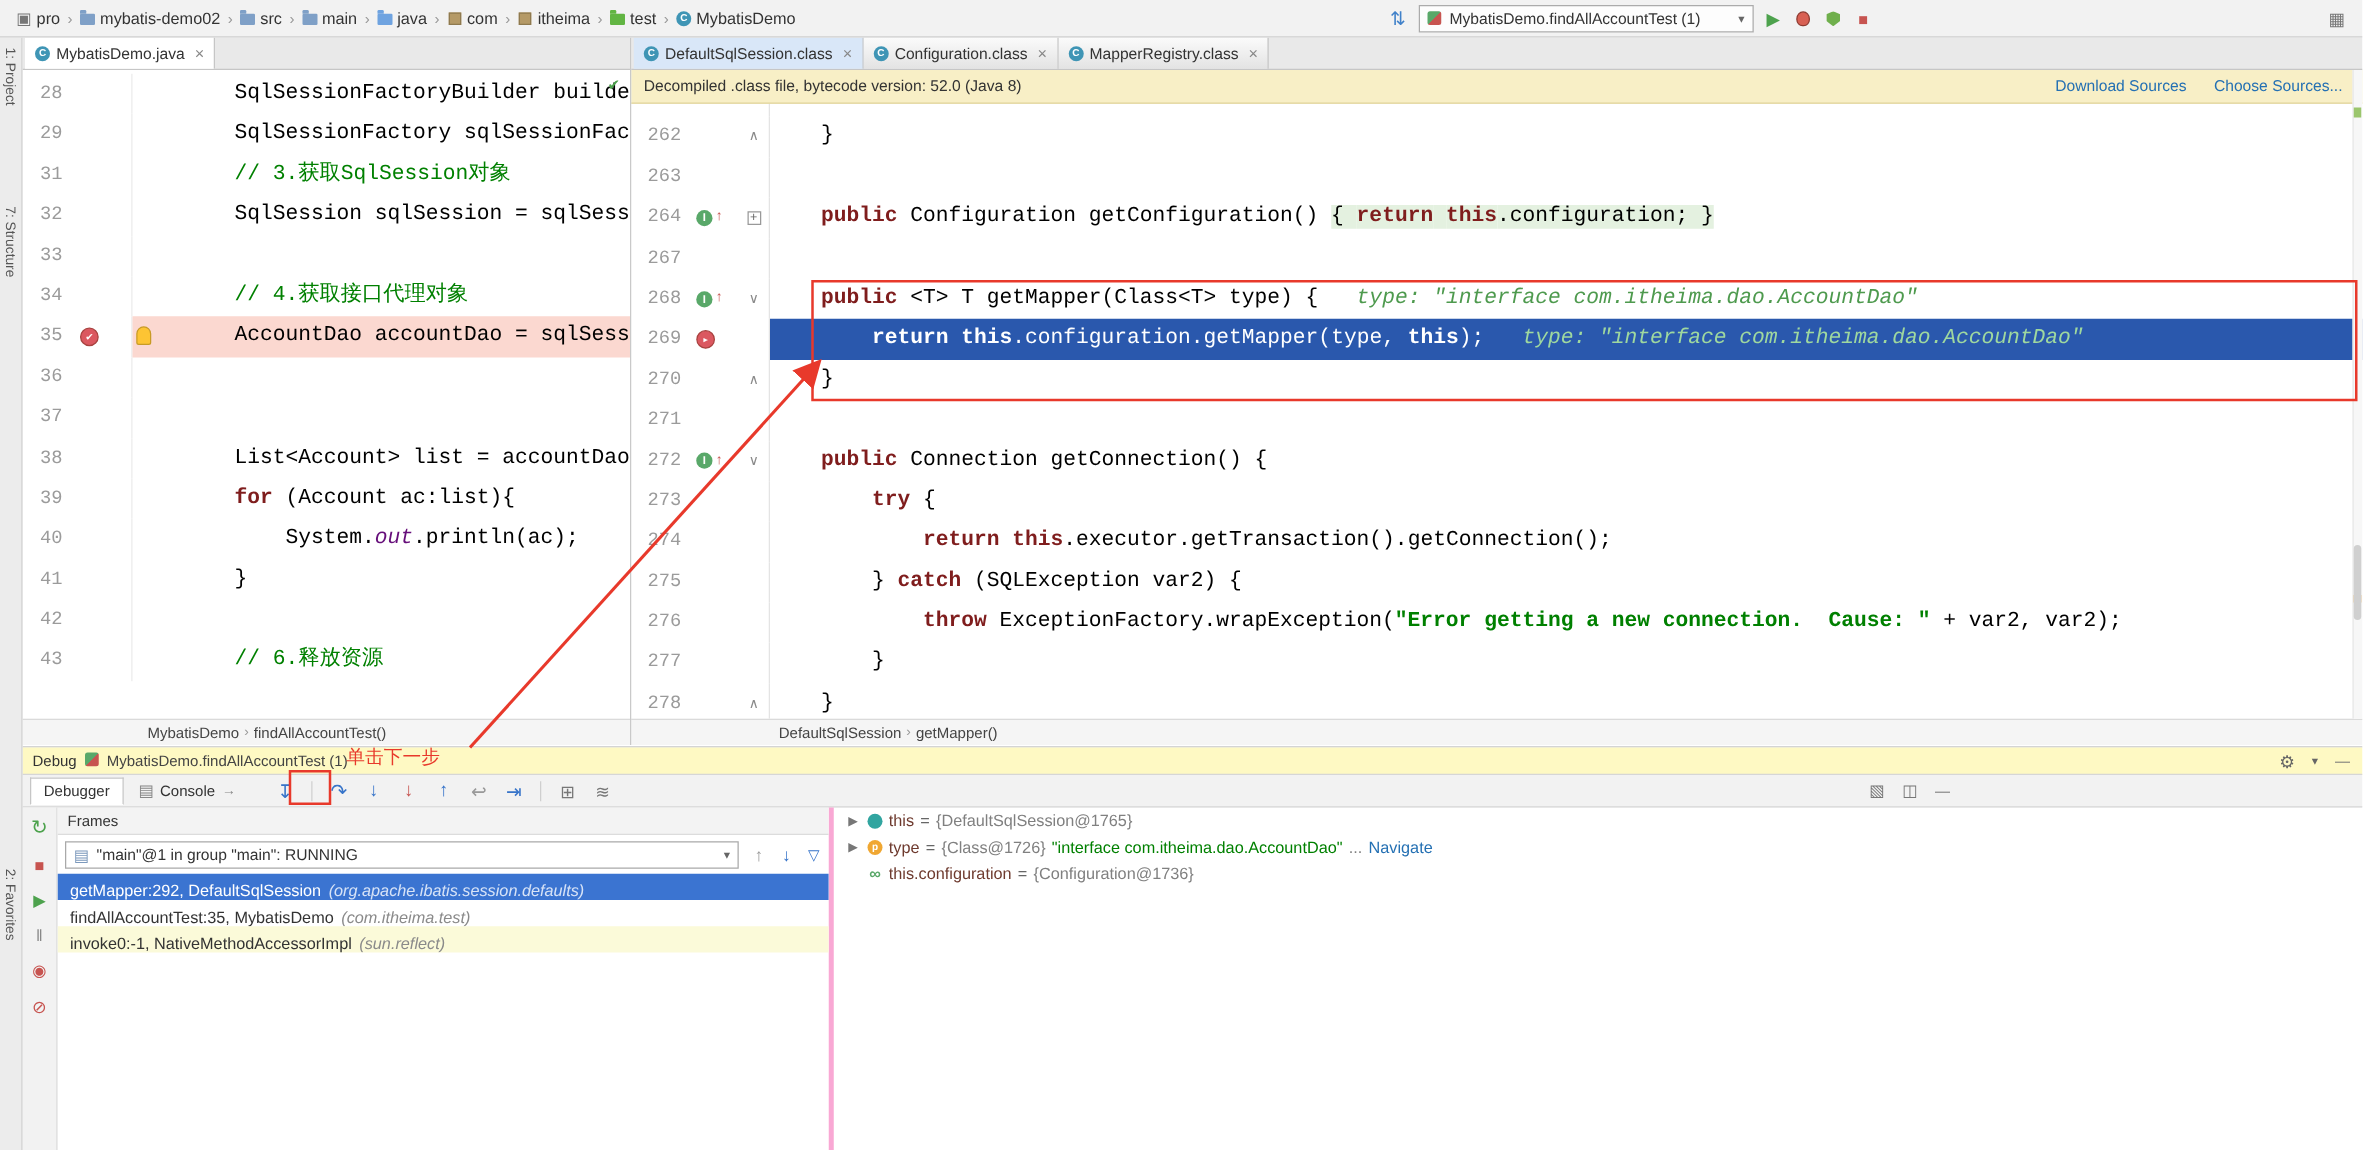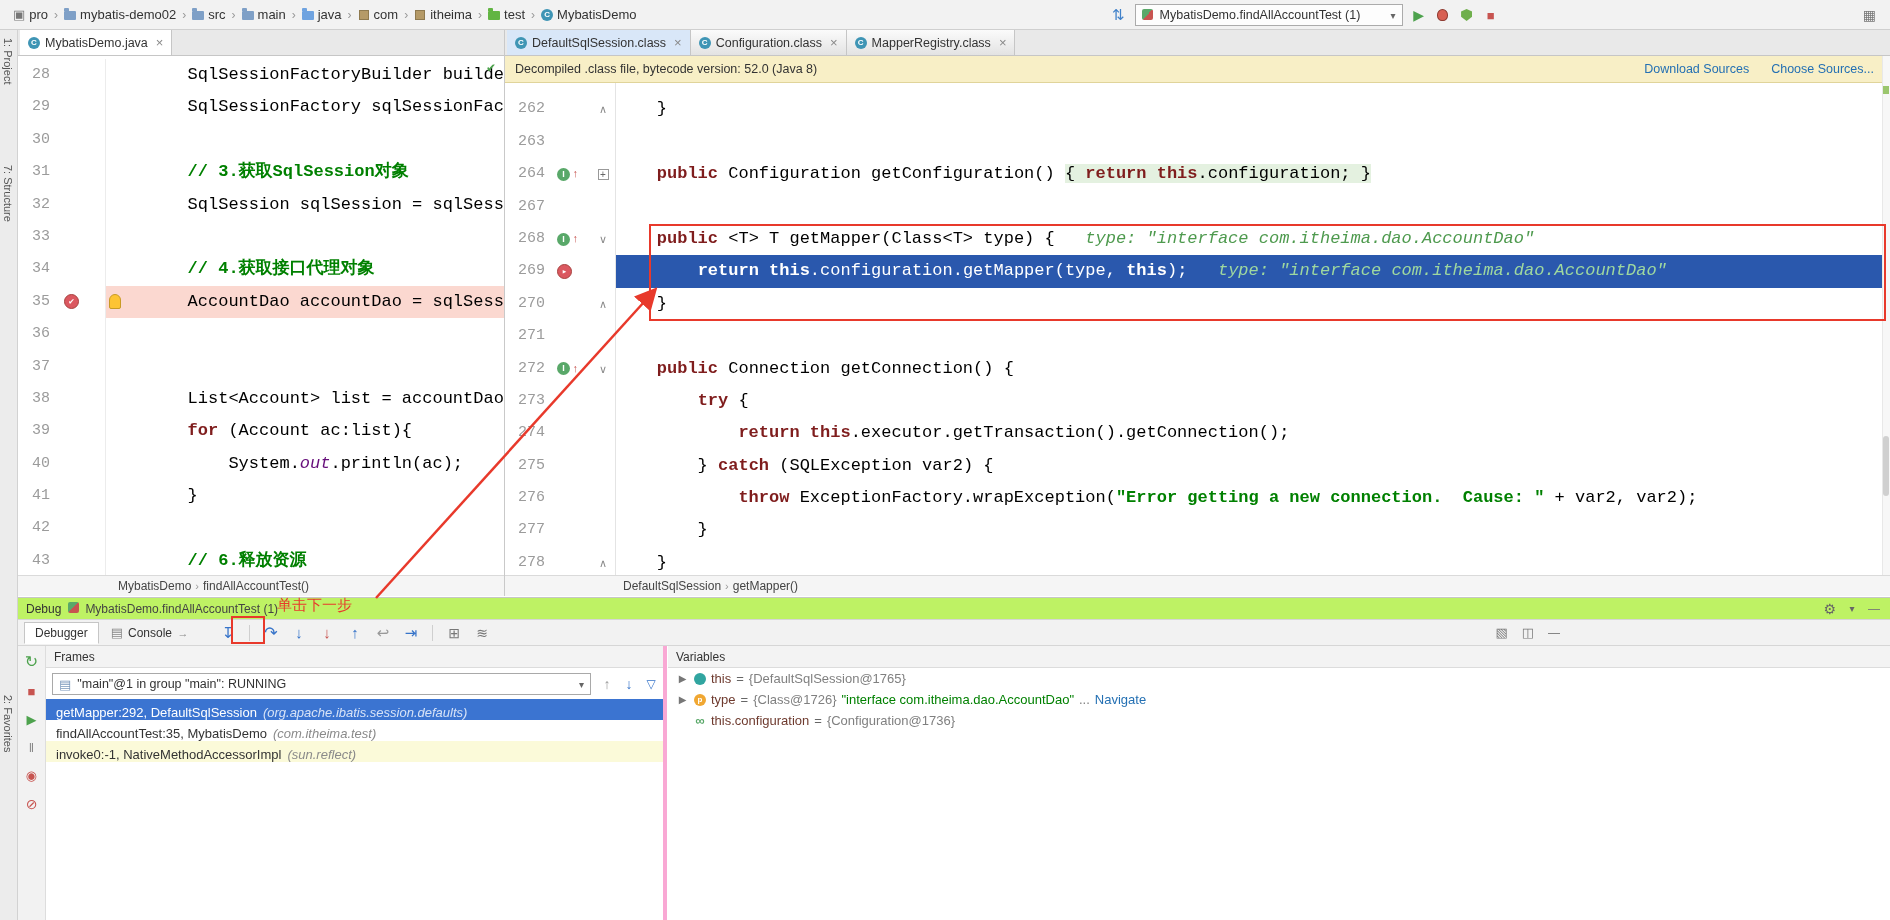--- a/index.html
+++ b/index.html
@@ -50,39 +50,39 @@
   #paneL .gic{width:48px;padding-left:6px;border-right:1px solid #ECECEC}
   #paneR .gic{width:38px;padding-left:4px}
   .fic{flex:none;width:25px;text-align:center;color:#8A8A8A;font-size:11px;border-right:1px solid #E4E4E4;font-family:"Liberation Sans",sans-serif}
   .pbox{display:inline-block;width:11px;height:11px;border:1px solid #999;line-height:9px;font-size:10px;color:#666;background:#fff;font-style:normal}
   .ctext{flex:1;white-space:pre;overflow:hidden;position:relative;color:#000}
   .crow.bp .ctext{background:#FBD8D0}
   .crow.exec .ctext{background:#2A58AD;color:#fff}
   .crow.exec .sg-t,.crow.exec .sg-k{color:#fff}
   .crow.exec .sg-h{color:#9FD89F}
   .sg-k{color:#7f1d1d;font-weight:bold}
-  .sg-c{color:#008000;font-weight:bold}
+  .sg-c{color:#008000;font-weight:normal}
   .sg-s{color:#008000;font-weight:bold}
   .sg-f{color:#660E7A;font-style:italic}
   .sg-h{color:#4E9A4E;font-style:italic}
   .sg-fd{background:#E4F1E0}
   .bpdot{display:inline-block;width:15px;height:15px;border-radius:50%;background:#DB5860;border:1px solid #A8423F;color:#fff;font-size:9px;line-height:14px;text-align:center}
   .exdot{display:inline-block;width:15px;height:15px;border-radius:50%;background:#DB5860;border:1px solid #A8423F;color:#fff;font-size:9px;line-height:14px;text-align:center}
   .implc{width:13px;height:13px;border-radius:50%;background:#59A869;color:#fff;font:bold 9px/13px "Liberation Sans",sans-serif;text-align:center;display:inline-block}
   .impla{color:#C75450;font-size:11px;font-weight:bold}
   .bulb{position:absolute;left:3px;top:8px;width:12px;height:15px;background:#FDC433;border:1px solid #C89B25;border-radius:6px 6px 2px 2px}
 
   .bcb{position:absolute;top:545px;height:21px;left:0;right:0;background:#F5F5F5;border-top:1px solid #DADADA;display:flex;align-items:center;font-size:12px;color:#444;gap:4px}
   #bcbL{padding-left:100px}
   #bcbR{padding-left:118px}
   .bsep{color:#999;font-size:11px}
 
   
   .debug{position:absolute;left:18px;top:597px;right:0;bottom:0;background:#fff;border-top:1px solid #C6C6C6;z-index:7}
-  .dhead{position:absolute;left:0;right:0;top:0;height:22px;background:#bef264;border-bottom:1px solid #D6D6D6;display:flex;align-items:center;gap:6px;padding:0 10px 0 8px;font-size:12px}
+  .dhead{position:absolute;left:0;right:0;top:0;height:22px;background:#fef9c3;border-bottom:1px solid #D6D6D6;display:flex;align-items:center;gap:6px;padding:0 10px 0 8px;font-size:12px}
   .dhr{margin-left:auto;display:flex;gap:10px;align-items:center}
   .dtabs{position:absolute;left:0;right:0;top:22px;height:26px;background:#F2F2F2;border-bottom:1px solid #D6D6D6;display:flex;align-items:center;padding-left:6px;gap:2px}
   .dtab{display:flex;align-items:center;gap:5px;height:22px;padding:0 10px;font-size:12px;color:#333}
   .dtab.on{background:#fff;border:1px solid #C6C6C6;border-bottom:1px solid #fff}
   .steps{display:flex;align-items:center;gap:2px;margin-left:14px}
   .stepic{width:26px;height:22px;display:flex;align-items:center;justify-content:center}
   .vsep{width:1px;height:16px;background:#CFCFCF;margin:0 6px}
   .rtools{margin-left:auto;margin-right:330px;display:flex;gap:14px;align-items:center}
   .dleft{position:absolute;left:0;top:48px;bottom:0;width:28px;background:#F2F2F2;border-right:1px solid #DDD;display:flex;flex-direction:column;align-items:center;padding-top:6px;gap:13px}
   .frames{position:absolute;left:28px;top:48px;bottom:0;width:621px;border-right:4px solid #f9a8d4;overflow:hidden}
@@ -228,25 +228,20 @@
         <span class="ln">28</span>
         <span class="gic"></span>
         <span class="ctext"><span class="seg sg-t">        SqlSessionFactoryBuilder builder = </span></span>
       </div>
       <div class="crow">
         <span class="ln">29</span>
         <span class="gic"></span>
         <span class="ctext"><span class="seg sg-t">        SqlSessionFactory sqlSessionFactory = builder.build(is);</span></span>
       </div>
       <div class="crow">
-        <span class="ln">30</span>
-        <span class="gic"></span>
-        <span class="ctext"></span>
-      </div>
-      <div class="crow">
         <span class="ln">31</span>
         <span class="gic"></span>
         <span class="ctext"><span class="seg sg-c">        // 3.获取SqlSession对象</span></span>
       </div>
       <div class="crow">
         <span class="ln">32</span>
         <span class="gic"></span>
         <span class="ctext"><span class="seg sg-t">        SqlSession sqlSession = sqlSessionFactory.openSession();</span></span>
       </div>
       <div class="crow">
@@ -555,23 +550,20 @@
           <span>findAllAccountTest:35, MybatisDemo</span>
           <span class="pkg">(com.itheima.test)</span>
         </div>
         <div class="frow lib">
           <span>invoke0:-1, NativeMethodAccessorImpl</span>
           <span class="pkg">(sun.reflect)</span>
         </div>
       </div>
   </div>
   <div class="vars">
-    <div class="phead">
-      <span>Variables</span>
-    </div>
     <div id="vlist">
         <div class="vrow">
           <span class="chev">▶</span>
           <span class="ic circ" style="background: rgb(49, 165, 160);"></span>
           <span class="vname">this</span>
           <span class="veq">=</span>
           <span class="vval">{DefaultSqlSession@1765}</span>
         </div>
         <div class="vrow">
           <span class="chev">▶</span>

